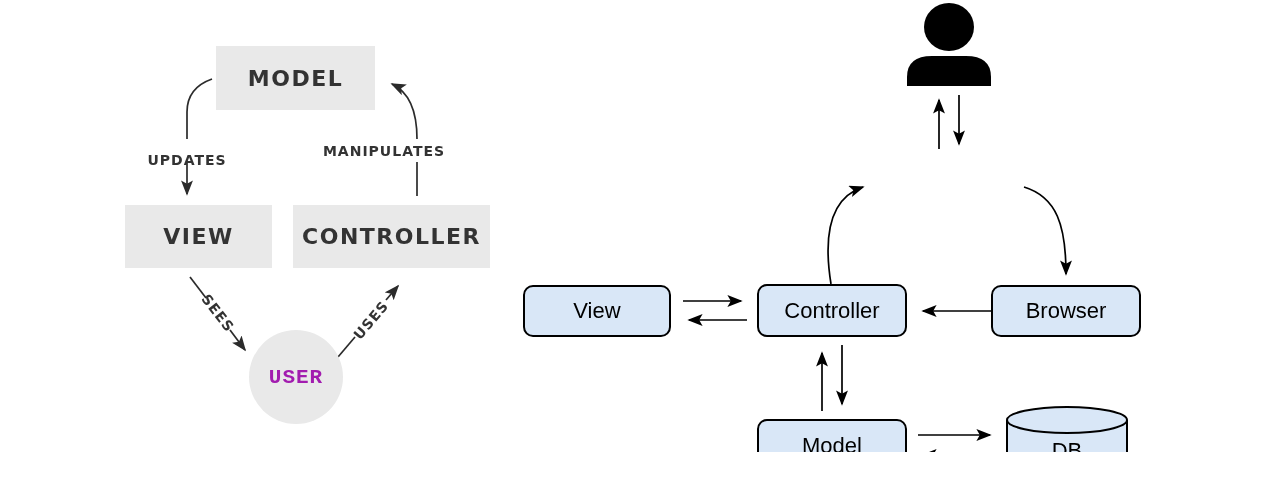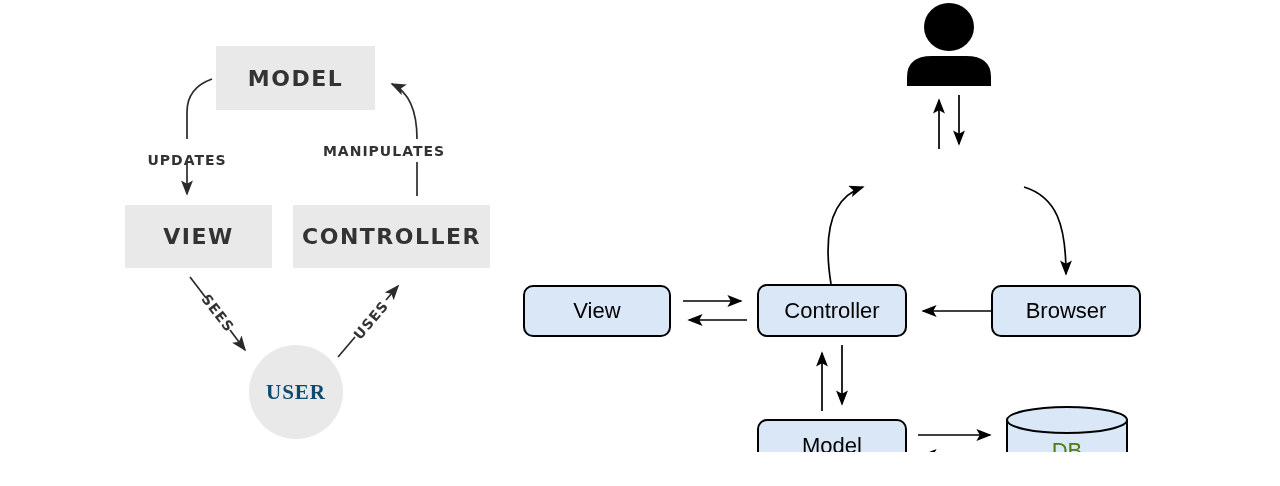--- a/index.html
+++ b/index.html
@@ -18,24 +18,24 @@
     display:flex;align-items:center;justify-content:center;
     font-family:"DejaVu Sans", sans-serif;
     font-weight:bold;
     font-size:22px;
     letter-spacing:1.5px;
   }
   #model-box{left:216px;top:46px;width:159px;height:64px;}
   #view-box{left:125px;top:205px;width:147px;height:63px;}
   #controller-box{left:293px;top:205px;width:197px;height:63px;}
   #user-circle{
-    position:absolute;left:249px;top:345px;width:94px;height:94px;
+    position:absolute;left:249px;top:330px;width:94px;height:94px;
     background:#e9e9e9;border-radius:50%;
     display:flex;align-items:center;justify-content:center;
-    color:#0c4a6e;font-family:Liberation Serif, serif;
+    color:#a21caf;font-family:Liberation Mono, monospace;
     font-weight:bold;font-size:21px;letter-spacing:1px;
   }
   .edge-label{
     position:absolute;
     color:#333333;
     font-family:"DejaVu Sans", sans-serif;
     font-weight:bold;font-size:14px;letter-spacing:1px;
     white-space:nowrap;
     transform:translate(-50%,-50%);
   }
@@ -56,21 +56,21 @@
     font-family:"Liberation Sans", sans-serif;
   }
   #browser-box{left:875px;top:160px;width:148px;height:52px;}
   #view2-box{left:523px;top:285px;width:148px;height:52px;}
   #controller2-box{left:757px;top:284px;width:150px;height:53px;}
   #router-box{left:991px;top:285px;width:150px;height:52px;}
   #model2-box{left:757px;top:419px;width:150px;height:53px;}
   #db-label{
     position:absolute;left:1067px;top:451px;
     transform:translate(-50%,-50%);
-    color:#4d7c0f;font-size:22px;
+    color:#000000;font-size:22px;
     font-family:"Liberation Sans", sans-serif;
   }
   svg.layer{position:absolute;left:0;top:0;}
 </style>
 </head>
 <body>
 
 <div id="stage">
 
   <svg class="layer" width="1280" height="486" viewBox="0 0 1280 486">

